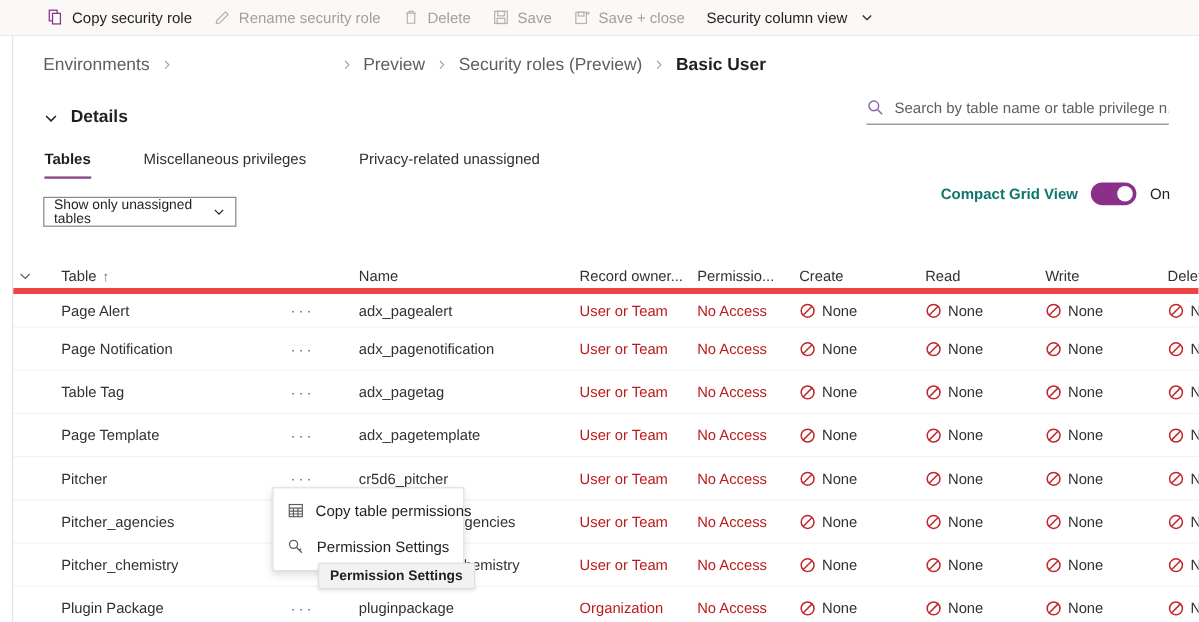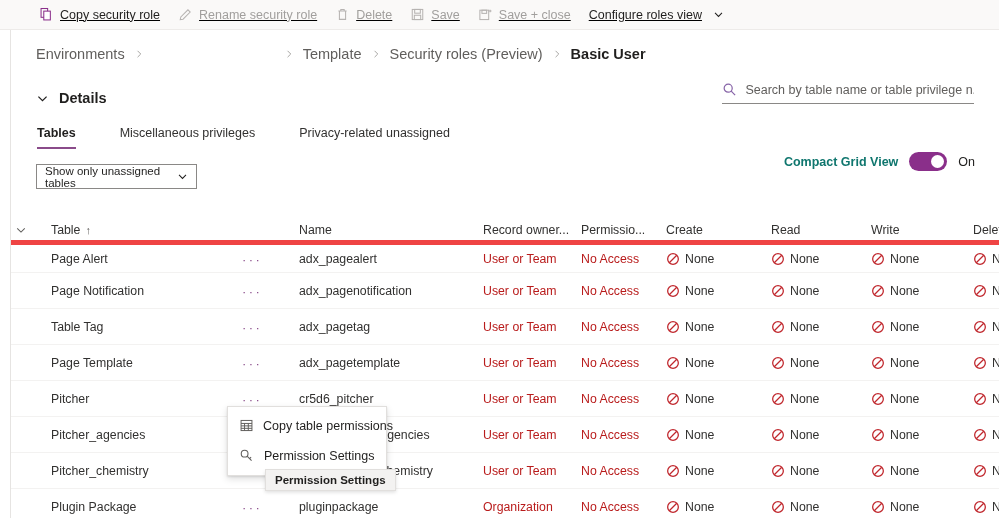--- a/index.html
+++ b/index.html
@@ -19,21 +19,20 @@
 
   
   .commandbar {
     position: absolute; left: 0; top: 0;
     width: 999px; height: 30px;
     background: #faf9f8;
     border-bottom: 1px solid #edebe9;
     display: flex; align-items: center;
     padding-left: 30px;
     gap: 0px;
-    text-decoration: underline;
   }
   .cmd {
     display: flex; align-items: center;
     height: 30px;
     padding: 0 9px;
     font-size: 12.5px;
     color: #201f1e;
     white-space: nowrap;
     cursor: pointer;
     gap: 6px;
@@ -270,21 +269,21 @@
         <svg viewBox="0 0 16 16" width="15" height="15" fill="none" stroke="#b6b3b1" stroke-width="1.1">
           <rect x="2" y="3.4" width="9.4" height="10"></rect>
           <rect x="4.2" y="3.4" width="5" height="3.4"></rect>
           <path d="M11.4 4.2 L14.4 4.2 M13 2.8 L13 5.6"></path>
         </svg>
       </span>
       <span>Save + close</span>
     </div>
 
     <div class="cmd">
-      <span>Configure roles view</span>
+      <span>Security column view</span>
       <span class="chev">
         <svg viewBox="0 0 12 12" width="11" height="11" fill="none" stroke="#201f1e" stroke-width="1.1">
           <path d="M2.2 4.3 L6 8.1 L9.8 4.3"></path>
         </svg>
       </span>
     </div>
   </div>
 
   <div class="rail-edge"></div>
 
@@ -295,21 +294,21 @@
         <svg viewBox="0 0 12 12" width="10" height="10" fill="none" stroke="#a19f9d" stroke-width="1.1">
             <path d="M4.3 2.2 L8.1 6 L4.3 9.8"></path>
           </svg>
       </span>
       <span class="gap-space"></span>
       <span class="sep">
         <svg viewBox="0 0 12 12" width="10" height="10" fill="none" stroke="#a19f9d" stroke-width="1.1">
             <path d="M4.3 2.2 L8.1 6 L4.3 9.8"></path>
           </svg>
       </span>
-      <span class="crumb">Template</span>
+      <span class="crumb">Preview</span>
       <span class="sep">
         <svg viewBox="0 0 12 12" width="10" height="10" fill="none" stroke="#a19f9d" stroke-width="1.1">
             <path d="M4.3 2.2 L8.1 6 L4.3 9.8"></path>
           </svg>
       </span>
       <span class="crumb">Security roles (Preview)</span>
       <span class="sep">
         <svg viewBox="0 0 12 12" width="10" height="10" fill="none" stroke="#a19f9d" stroke-width="1.1">
             <path d="M4.3 2.2 L8.1 6 L4.3 9.8"></path>
           </svg>

